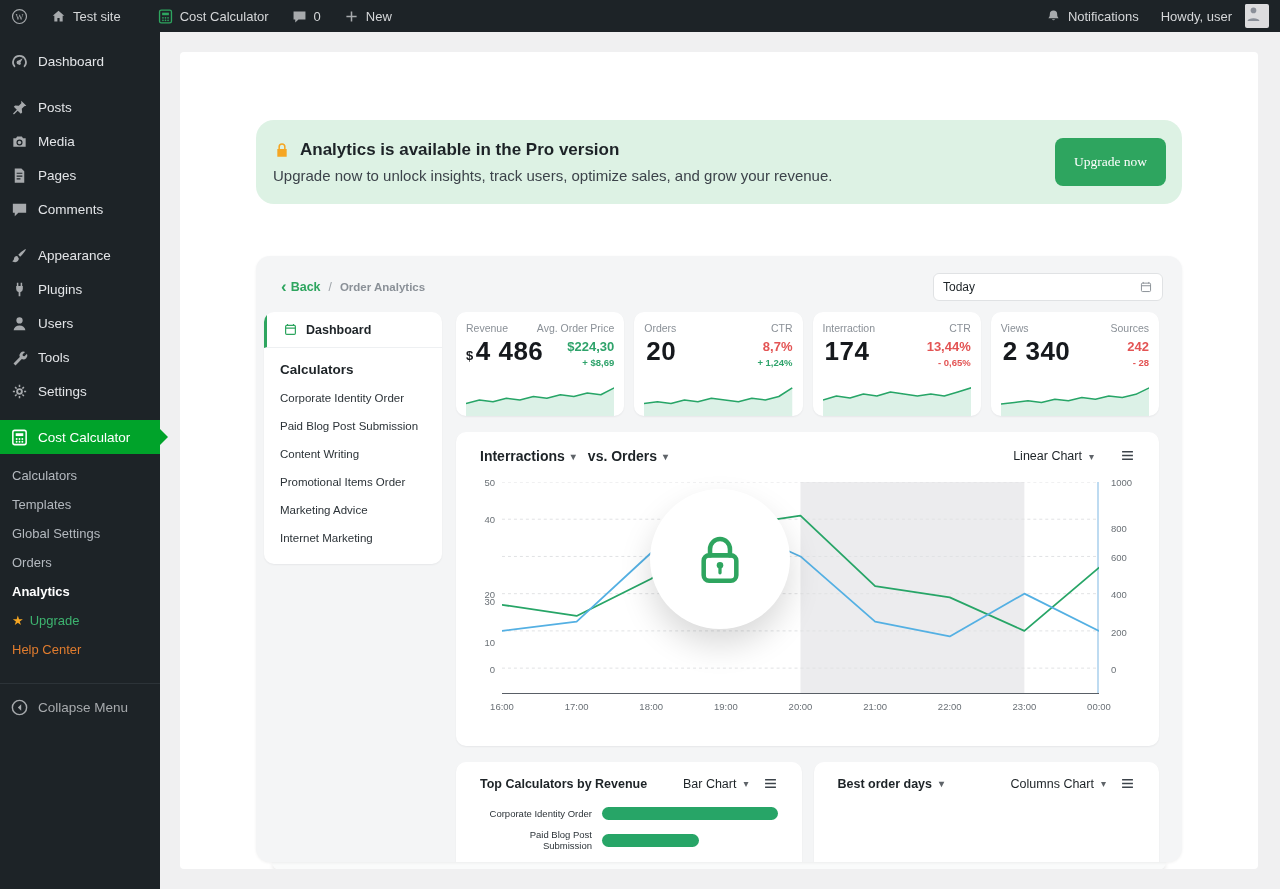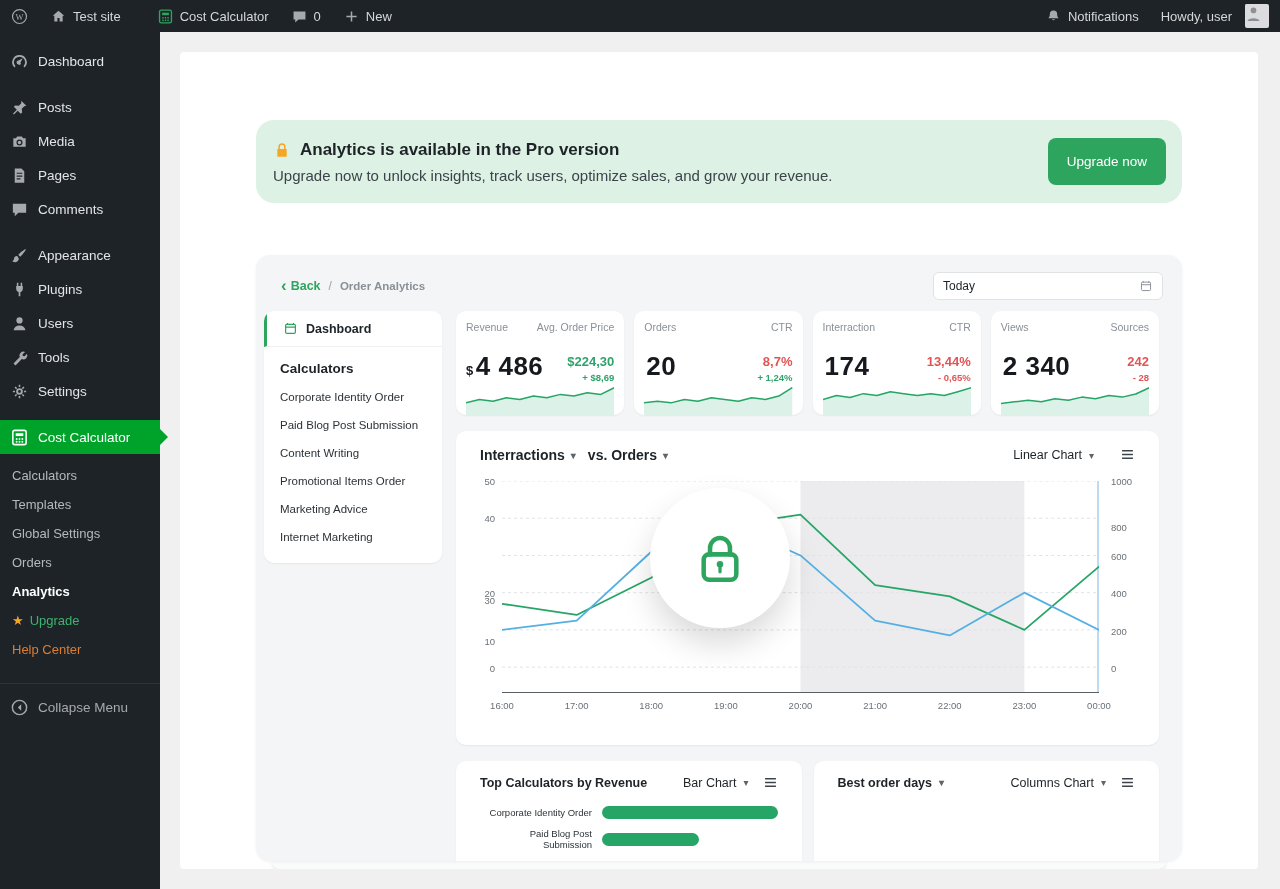--- a/index.html
+++ b/index.html
@@ -30,21 +30,21 @@
 .collapse-item{margin-top:6px;border-top:1px solid #2c3338;padding-top:6px}
 .collapse-item .menu-item{color:#a7aaad}
 
 #main{position:absolute;left:160px;top:32px;right:0;bottom:0;background:#f0f0f1;z-index:1}
 .page-card{position:absolute;left:20px;top:20px;right:22px;height:817px;background:#fff;border-radius:4px;overflow:hidden}
 
 .banner{margin:68px 76px 0;background:#ddf2e4;border-radius:18px;padding:18px 16px 18px 17px;display:flex;align-items:center;justify-content:space-between}
 .banner-title{display:flex;align-items:center;gap:9px;font-size:17px;font-weight:700;color:#1d2327}
 .banner-title svg{width:18px;height:18px}
 .banner-sub{margin-top:7px;font-size:15px;color:#3c434a}
-.upgrade-btn{background:#2ea55f;color:#fff;border:none;border-radius:8px;padding:16px 19px;font-size:13.5px;font-family:Liberation Sans, sans-serif;cursor:pointer}
+.upgrade-btn{background:#2ea55f;color:#fff;border:none;border-radius:8px;padding:16px 19px;font-size:13.5px;font-family:Liberation Serif, serif;cursor:pointer}
 
 .preview{margin:52px 76px 0;height:606px;background:#f4f5f6;border-radius:14px;position:relative;overflow:hidden;box-shadow:0 1px 3px rgba(0,0,0,.06)}
 .stack-strip{margin:0 92px;height:8px;background:#fafbfb;border-radius:0 0 10px 10px;box-shadow:0 2px 4px rgba(0,0,0,.10)}
 .pv-header{display:flex;justify-content:space-between;align-items:center;padding:17px 19px 11px 25px}
 .pv-crumbs{display:flex;align-items:center}
 .back{color:#2ea55f;font-weight:700;font-size:12.5px;display:flex;align-items:center;gap:4px;cursor:pointer}
 .back .chev{font-size:17px;line-height:0;font-weight:700}
 .crumb-sep{color:#9aa0a6;font-size:12px;margin:0 8px}
 .crumb{color:#8a9097;font-size:11.5px;font-weight:700}
 .date-box{width:230px;height:28px;background:#fff;border:1px solid #e0e2e4;border-radius:6px;display:flex;align-items:center;justify-content:space-between;padding:0 9px;font-size:12px;color:#1d2327;cursor:pointer}
@@ -52,21 +52,21 @@
 
 .pv-nav{width:178px;background:#fff;border-radius:10px;box-shadow:0 1px 2px rgba(16,24,40,.06);overflow:hidden;padding-bottom:12px}
 .nav-dash{display:flex;align-items:center;gap:8px;padding:10px 12px 10px 16px;border-left:3px solid #2ea55f;border-bottom:1px solid #eef0f2;font-weight:700;font-size:12.5px;color:#1d2327;cursor:pointer}
 .nav-head{padding:14px 16px 7px;font-size:13.5px;font-weight:700;color:#1d2327}
 .nav-item{padding:8px 16px;font-size:11.5px;color:#2c3338;cursor:pointer}
 
 .pv-main{flex:1;min-width:0}
 .stats{display:flex;gap:10px}
 .stat-card{flex:1;background:#fff;border-radius:10px;box-shadow:0 1px 2px rgba(16,24,40,.06);padding:10px 10px 0;height:104px;overflow:hidden;display:flex;flex-direction:column}
 .stat-top{display:flex;justify-content:space-between;font-size:10.5px;color:#8a9097}
-.stat-mid{display:flex;justify-content:space-between;margin-top:19px}
+.stat-mid{display:flex;justify-content:space-between;margin-top:3px}
 .big{font-size:26px;font-weight:700;color:#16191d;letter-spacing:.5px;line-height:1.1}
 .big .cur{font-size:13px;margin-right:2px}
 .delta{text-align:right;padding-top:2px}
 .dv{font-size:13px;font-weight:700}
 .dd{font-size:9.5px;margin-top:3px;font-weight:600}
 .spark{width:100%;height:33px;margin-top:auto}
 
 .chart-card{margin-top:16px;background:#fff;border-radius:10px;box-shadow:0 1px 2px rgba(16,24,40,.06);padding:16px 24px 12px;height:314px;position:relative}
 .chart-head{display:flex;gap:12px}
 .metric{font-size:14px;font-weight:700;color:#1d2327;display:flex;align-items:center;gap:6px;cursor:pointer}

